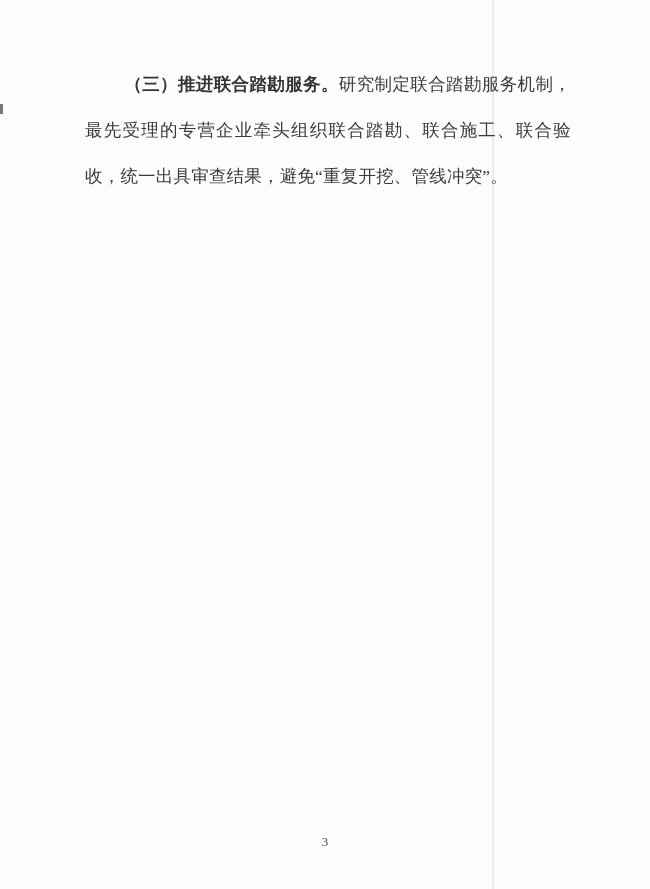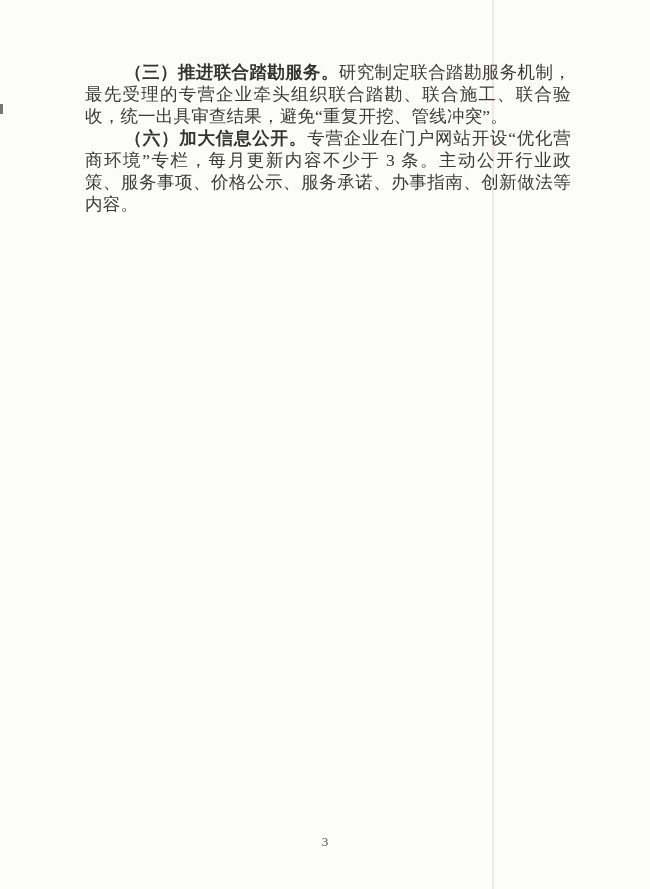--- a/index.html
+++ b/index.html
@@ -24,21 +24,21 @@
     height: 889px;
     background: rgba(235, 170, 178, 0.28);
     pointer-events: none;
   }
   .text-block {
     position: absolute;
     left: 85px;
     top: 61px;
     width: 486px;
     font-size: 17.5px;
-    line-height: 22px;
+    line-height: 46px;
     color: #3a3a3a;
     text-align: justify;
     text-justify: inter-character;
     letter-spacing: 0.2px;
   }
   .para {
     margin: 0;
     padding: 0;
     text-indent: 2.25em;
   }
@@ -70,20 +70,19 @@
 <div class="page">
 
   <div class="scan-line"></div>
   <div class="edge-speck speck-left"></div>
 
   <div class="text-block">
     <p class="para"><span class="head">（三）推进联合踏勘服务。</span><span class="body">研究制定联合踏勘服务机制，最先受理的专营企业牵头组织联合踏勘、联合施工、联合验收，统一出具审查结果，避免“重复开挖、管线冲突”。</span></p>
 
 
 
-    <p class="para"><span class="head">（六）加大信息公开。</span><span class="body">专营企业在门户网站开设“优化营商环境”专栏，每月更新内容不少于 3 条。主动公开行业政策、服务事项、价格公示、服务承诺、办事指南、创新做法等内容。</span></p>
 
 
   </div>
 
   <div class="page-num">3</div>
 
 </div>
 
 </body></html>

